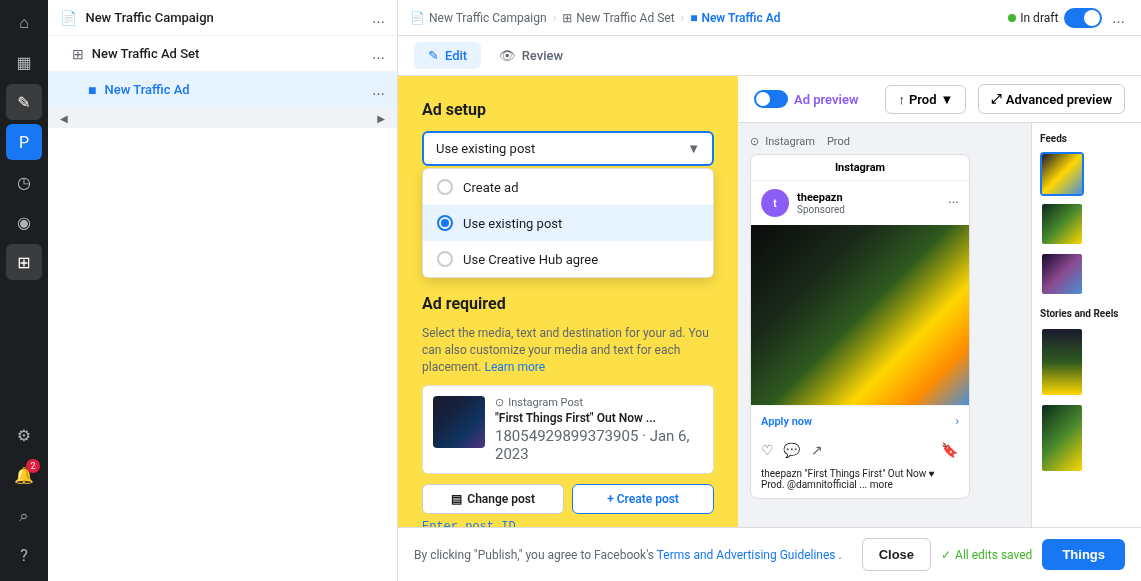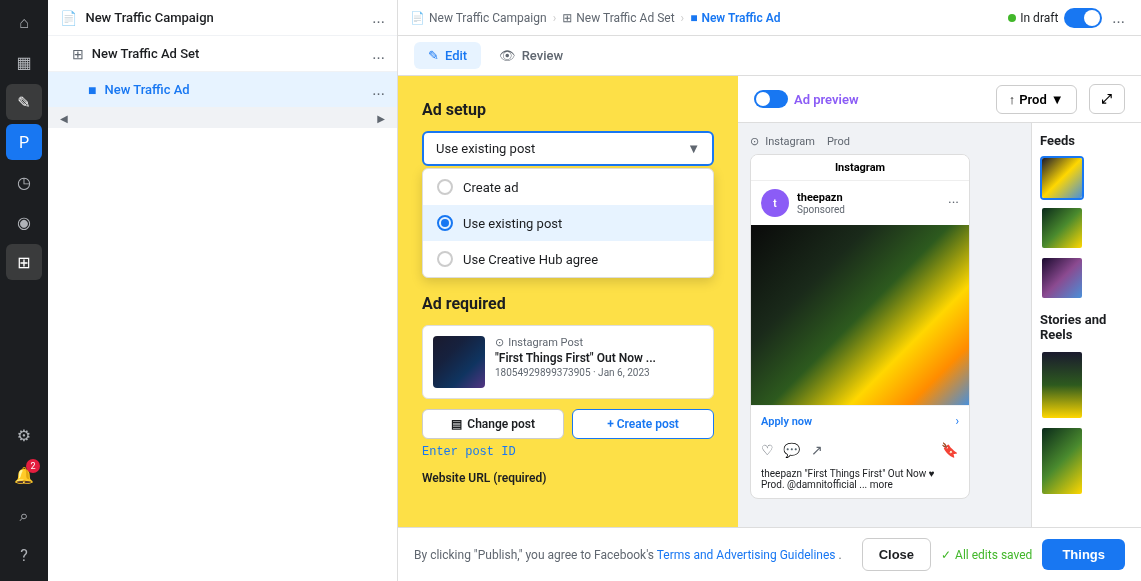--- a/index.html
+++ b/index.html
@@ -176,21 +176,21 @@
       padding: 10px; display: flex; gap: 10px; margin-top: 10px;
       align-items: flex-start;
     }
     .post-thumb {
       width: 52px; height: 52px; border-radius: 4px; overflow: hidden; flex-shrink: 0;
       background: linear-gradient(135deg, #1a1a2e, #16213e, #0f3460, #533483);
     }
     .post-info { flex: 1; }
     .post-type { font-size: 11px; color: #606770; display: flex; align-items: center; gap: 4px; margin-bottom: 2px; }
     .post-title { font-size: 12px; font-weight: 600; color: #1c1e21; margin-bottom: 2px; }
-    .post-meta { font-size: 10px; color: #606770; }
+    .post-meta { font-size: 15px; color: #606770; }
 
     .action-btns { display: flex; gap: 8px; margin-top: 10px; }
     .action-btn {
       flex: 1; padding: 7px 10px; border: 1px solid #ccc; border-radius: 6px;
       background: #fff; cursor: pointer; font-size: 12px; font-weight: 600;
       display: flex; align-items: center; justify-content: center; gap: 5px;
       color: #1c1e21;
     }
     .action-btn.primary { border-color: #1877f2; color: #1877f2; }
 
@@ -277,21 +277,21 @@
     }
     .ig-action-icon { color: #606770; font-size: 14px; cursor: pointer; }
     .ig-action-spacer { flex: 1; }
     .ig-caption { padding: 4px 10px 8px; font-size: 10px; color: #1c1e21; }
 
     
     .thumbnail-panel {
       width: 110px; background: #fff; border-left: 1px solid #ddd;
       overflow-y: auto; padding: 10px 8px;
     }
-    .thumb-section-title { font-size: 13px; font-weight: 700; color: #1c1e21; margin-bottom: 8px; }
+    .thumb-section-title { font-size: 10px; font-weight: 700; color: #1c1e21; margin-bottom: 8px; }
     .thumb-row { display: flex; gap: 6px; margin-bottom: 6px; flex-wrap: wrap; }
     .thumb-item {
       width: 44px; height: 44px; border-radius: 4px; overflow: hidden;
       border: 2px solid transparent; cursor: pointer; flex-shrink: 0;
     }
     .thumb-item.selected { border-color: #1877f2; }
     .thumb-img {
       width: 100%; height: 100%;
       background: linear-gradient(135deg, #1a1a2e, #ffd700, #4a90d9);
     }
@@ -429,20 +429,24 @@
           </div>
           <div class="dropdown-option">
             <div class="radio-circle"></div>
             <span>Use Creative Hub agree</span>
           </div>
         </div>
       </div>
 
       <div class="ad-creative-section">
         <div class="section-title">Ad required</div>
+        <div class="creative-desc">
+          <span>Select the media, text and destination for your ad. You can also customize your media and text for each placement.</span>
+          <span class="learn-more">Learn more</span>
+        </div>
 
         <div class="post-card">
           <div class="post-thumb"></div>
           <div class="post-info">
             <div class="post-type">
               <span>⊙</span>
               <span>Instagram Post</span>
             </div>
             <div class="post-title">"First Things First" Out Now ...</div>
             <div class="post-meta">18054929899373905 · Jan 6, 2023</div>
@@ -475,20 +479,21 @@
           <span class="preview-label">Ad preview</span>
         </div>
         <div class="preview-spacer"></div>
         <div class="share-btn">
           <span>↑</span>
           <span>Prod</span>
           <span>▼</span>
         </div>
         <div class="adv-preview-btn">
           <span>⤢</span>
+          <span>Advanced preview</span>
         </div>
       </div>
 
       <div class="preview-content">
 
         <div class="instagram-preview">
           <div class="placement-label">
             <span>⊙</span>
             <span>Instagram</span>
             <br>

